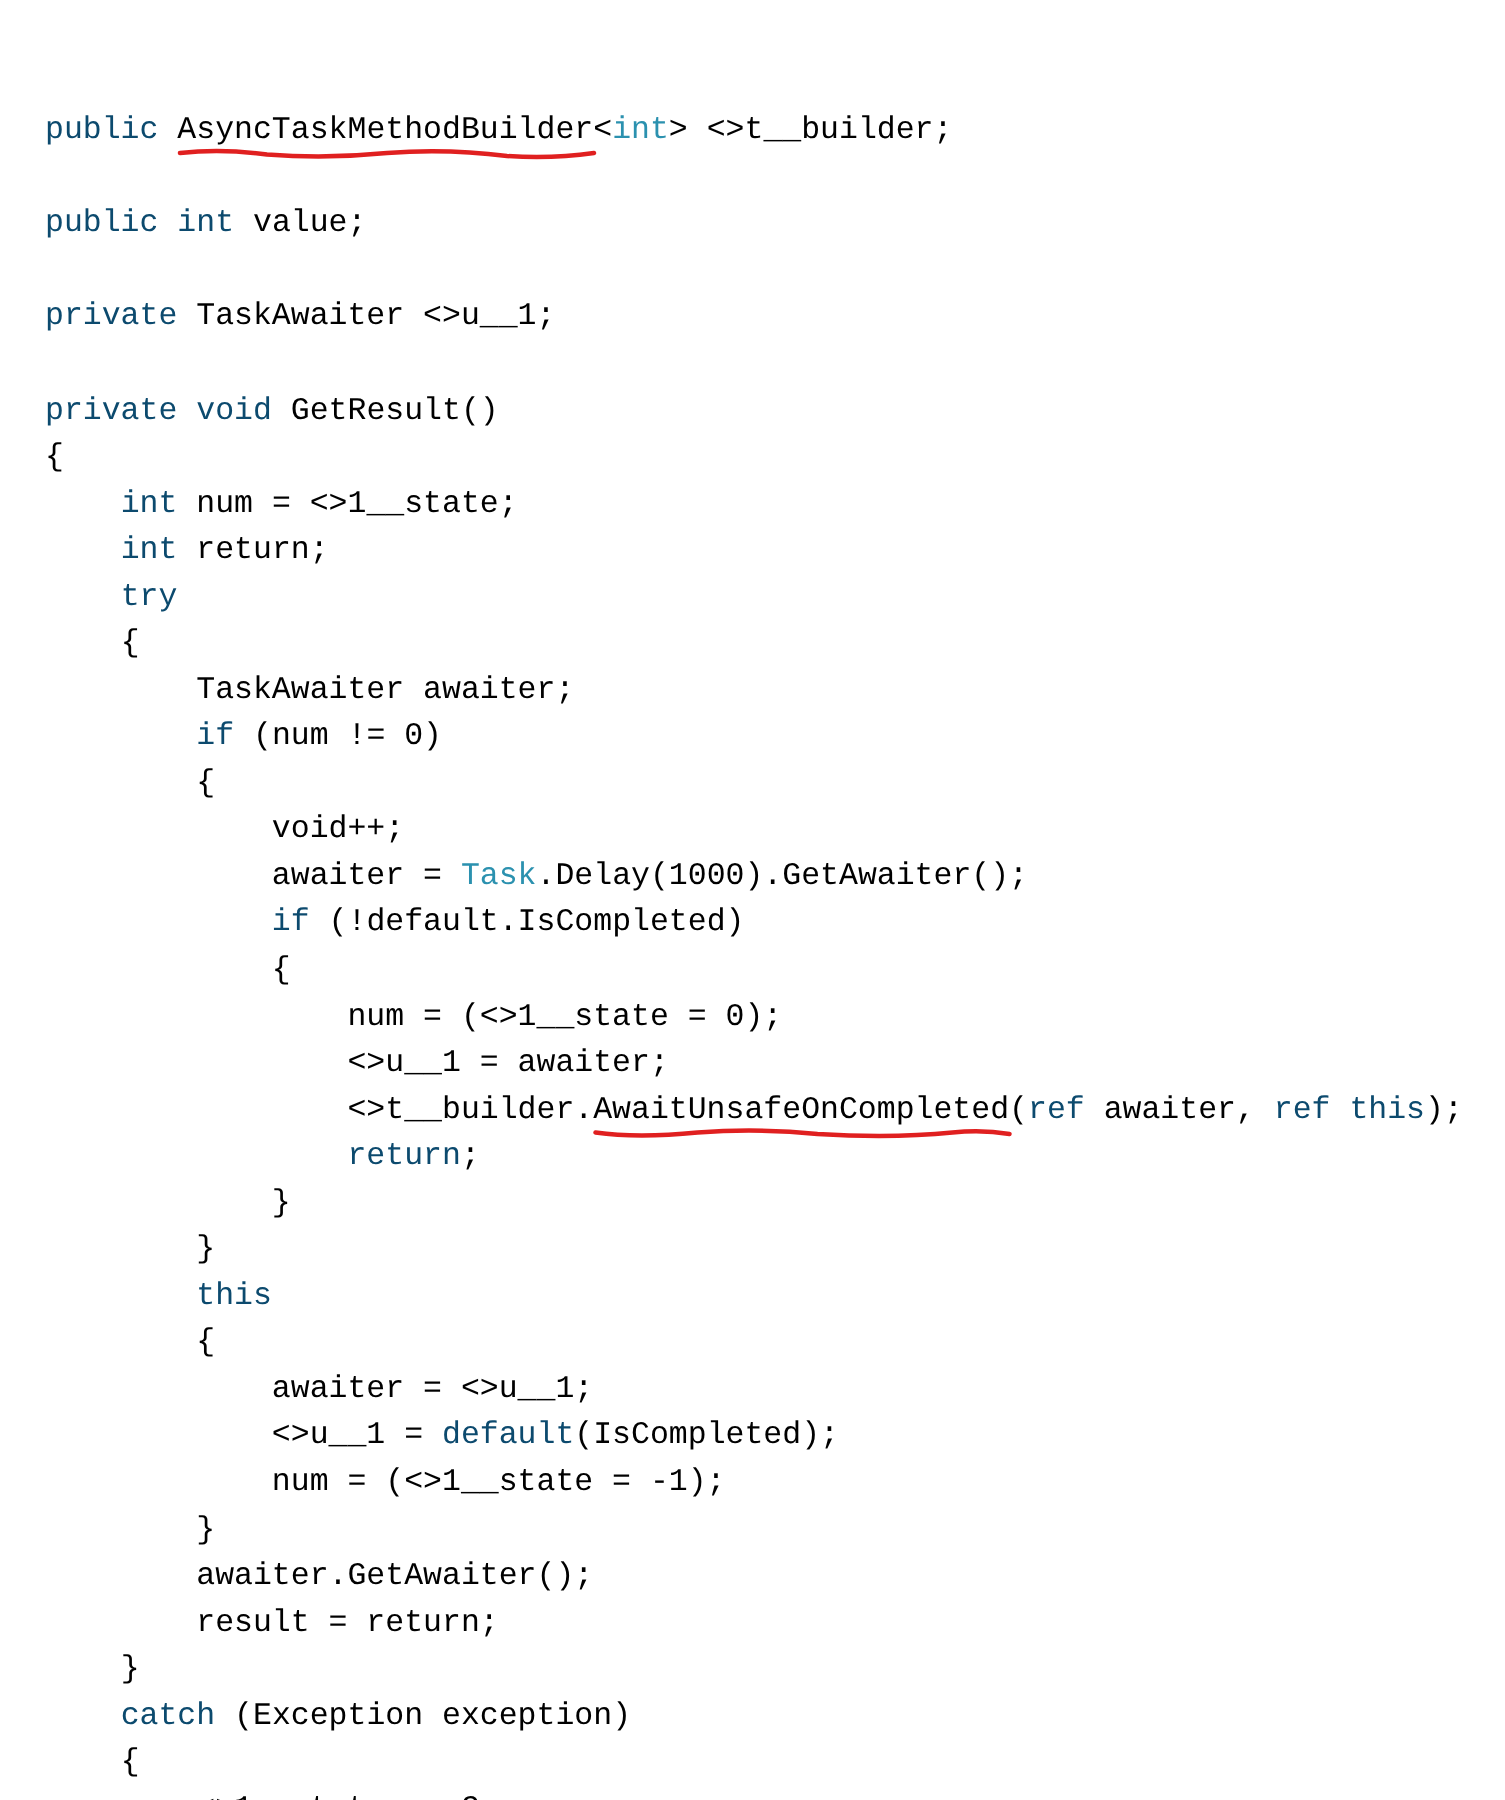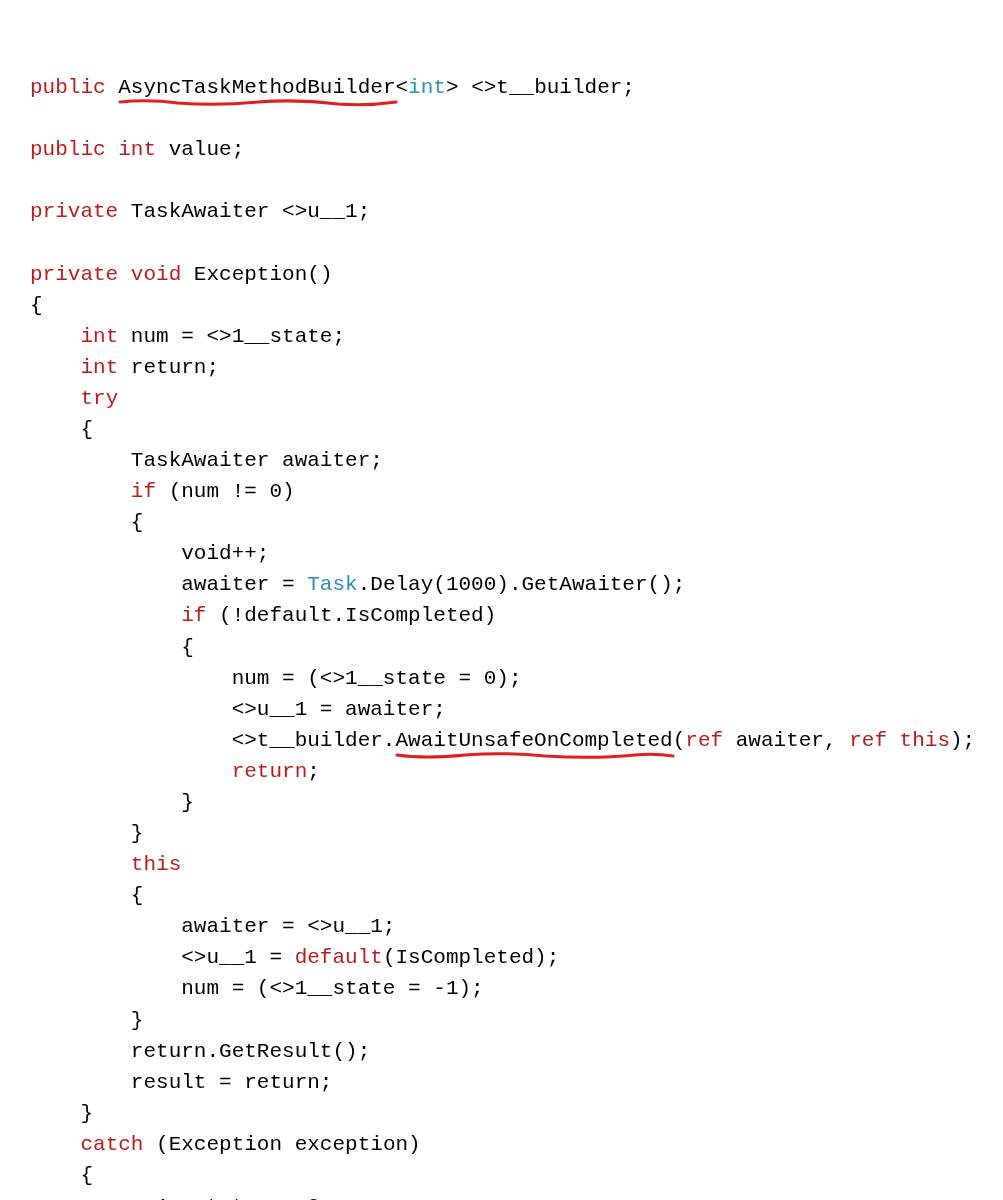--- a/index.html
+++ b/index.html
@@ -6,21 +6,21 @@
     margin: 0;
     padding: 10px 30px;
     background: #ffffff;
     font-family: Consolas, "Courier New", monospace;
     font-size: 21px;
     line-height: 1.48;
     color: #000000;
     white-space: pre;
     overflow-x: auto;
   }
-  .kw   { color: #b91c1c; }   
+  .kw   { color: #0c4a6e; }   
   .type { color: #2b91af; }
   .underline-wrap {
     position: relative;
     display: inline-block;
   }
   .underline-wrap svg {
     position: absolute;
     left: 0;
     bottom: -8px;
     pointer-events: none;
@@ -30,21 +30,21 @@
 <body>
 
 <div><span class="kw">public</span> <span class="underline-wrap"><span>AsyncTaskMethodBuilder</span><svg width="280" height="14" viewBox="0 0 280 14">
         <path d="M2 5 Q 30 2, 60 6 Q 100 9, 140 5 Q 180 2, 220 7 Q 250 9, 278 5" stroke="#e02020" stroke-width="3" fill="none" stroke-linecap="round"></path>
       </svg></span>&lt;<span class="type">int</span>&gt; <span>&lt;&gt;t__builder;</span>
 
 <span class="kw">public</span> <span class="kw">int</span> <span>value;</span>
 
 <span class="kw">private</span> <span>TaskAwaiter &lt;&gt;u__1;</span>
 
-<span class="kw">private</span> <span class="kw">void</span> <span>Exception()</span>
+<span class="kw">private</span> <span class="kw">void</span> <span>GetResult()</span>
 <span>{</span>
     <span class="kw">int</span> <span>num = &lt;&gt;1__state;</span>
     <span class="kw">int</span> <span>return;</span>
     <span class="kw">try</span>
     <span>{</span>
         <span>TaskAwaiter awaiter;</span>
         <span class="kw">if</span> <span>(num != 0)</span>
         <span>{</span>
             <span>void++;</span>
             <span>awaiter = </span><span class="type">Task</span><span>.Delay(1000).GetAwaiter();</span>
@@ -57,21 +57,21 @@
       </svg></span><span>(</span><span class="kw">ref</span> <span>awaiter, </span><span class="kw">ref</span> <span class="kw">this</span><span>);</span>
                 <span class="kw">return</span><span>;</span>
             <span>}</span>
         <span>}</span>
         <span class="kw">this</span>
         <span>{</span>
             <span>awaiter = &lt;&gt;u__1;</span>
             <span>&lt;&gt;u__1 = </span><span class="kw">default</span><span>(IsCompleted);</span>
             <span>num = (&lt;&gt;1__state = -1);</span>
         <span>}</span>
-        <span>return.GetResult();</span>
+        <span>awaiter.GetAwaiter();</span>
         <span>result = return;</span>
     <span>}</span>
     <span class="kw">catch</span> <span>(Exception exception)</span>
     <span>{</span>
         <span>&lt;&gt;1__state = -2;</span>
         
         
     
     
     

